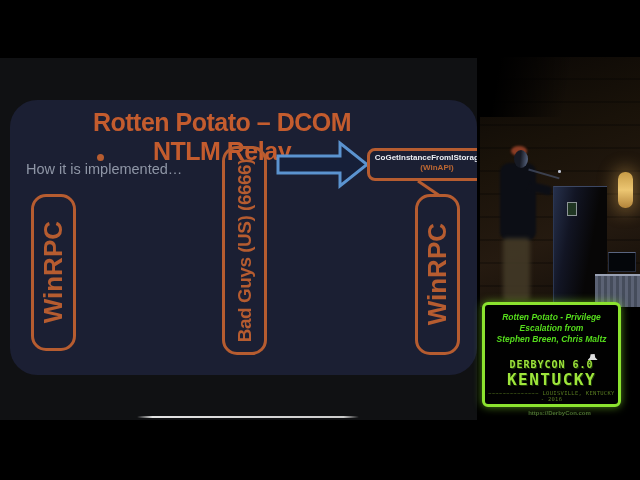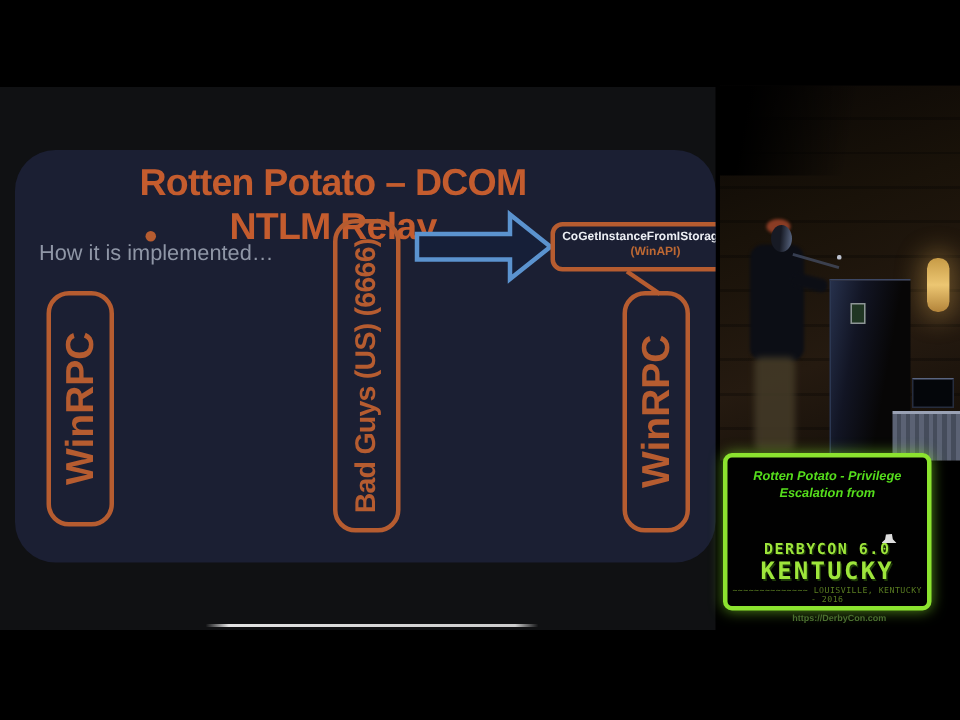--- a/index.html
+++ b/index.html
@@ -65,21 +65,21 @@
     border-top:2px solid #99a1b4;}
   .stage-laptop{position:absolute;left:128px;top:252px;width:28px;height:20px;
     background:#04060a;border:1px solid #262d3e;border-top:1px solid #5a6580;}
 
   
   .info-card{position:absolute;left:482px;top:302px;width:139px;height:105px;background:#010101;
     border:3px solid #8ce32f;border-radius:6px;z-index:5;text-align:center;
     box-shadow:0 0 9px rgba(135,226,43,0.6);}
   .card-title{margin-top:7px;font-size:8.5px;font-weight:bold;font-style:italic;
     color:#55dd1c;line-height:11px;}
-  .logo{margin-top:20px;font-family:"DejaVu Sans Mono",monospace;color:#9ee53b;}
+  .logo{margin-top:8px;font-family:"DejaVu Sans Mono",monospace;color:#9ee53b;}
   .logo-line1{position:relative;display:inline-block;font-size:10px;font-weight:bold;
     letter-spacing:1px;text-shadow:1px 1px 0 #1e3a08;line-height:10px;}
   .hat-icon{position:absolute;right:-4px;top:-6px;width:10px;height:6px;background:#dedede;
     clip-path:polygon(0 100%,100% 100%,76% 58%,70% 0,30% 6%,24% 60%);}
   .logo-line2{font-size:16px;font-weight:bold;letter-spacing:1.5px;line-height:16px;
     text-shadow:1px 1px 0 #1e3a08;}
   .logo-tagline{margin-top:2px;font-size:5.5px;color:#5a7d22;letter-spacing:0.3px;line-height:6px;
     font-family:"DejaVu Sans Mono",monospace;}
   .card-url{position:absolute;left:482px;top:410px;width:155px;text-align:center;z-index:5;
     font-size:6px;font-weight:bold;color:#4b7030;}
@@ -139,20 +139,21 @@
     <div class="podium">
       <div class="podium-screen"></div>
     </div>
     <div class="stage-laptop"></div>
     <div class="stage-table"></div>
   </div>
 
   <div class="info-card">
     <div class="card-title">
       <div>Rotten Potato - Privilege Escalation from</div>
+      <div>Stephen Breen, Chris Maltz</div>
     </div>
     <div class="logo">
       <div class="logo-line1">
         <span>DERBYCON 6.0</span>
         <span class="hat-icon"></span>
       </div>
       <div class="logo-line2">KENTUCKY</div>
       <div class="logo-tagline">
         <span>~~~~~~~~~~~~~~</span>
         <span>LOUISVILLE, KENTUCKY - 2016</span>

